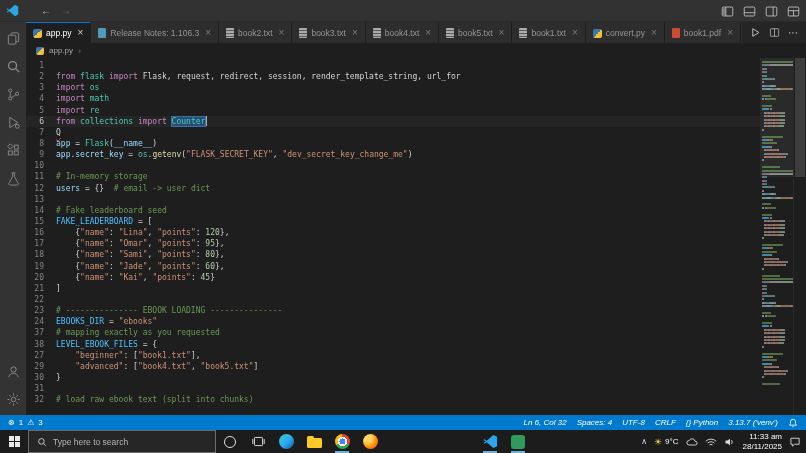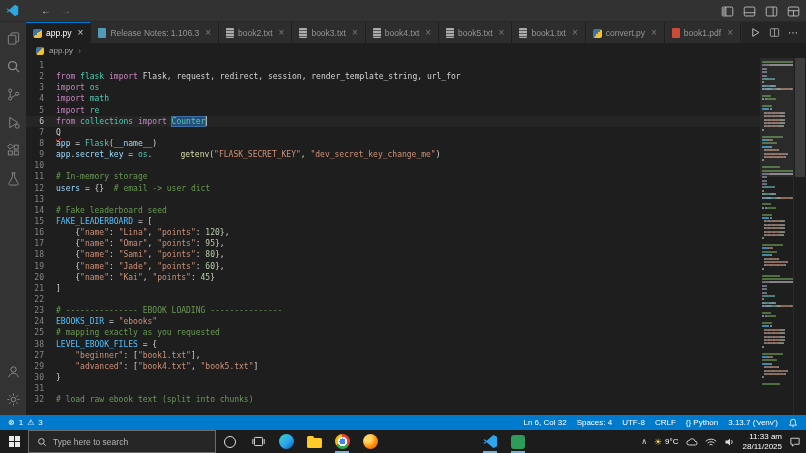--- a/index.html
+++ b/index.html
@@ -53,42 +53,42 @@
   .editor { flex: 1; display: flex; min-height: 0; background: #1e1e1e; }
   .code-scroll { flex: 1; overflow: hidden; padding-top: 2px; min-width: 0; }
   .line-row { display: flex; height: 11.15px; line-height: 11.15px;
               font-family: "DejaVu Sans Mono", monospace; font-size: 8px; }
   .line-row.current { background: rgba(255,255,255,0.035); }
   .ln { flex: 0 0 30px; text-align: right; padding-right: 12px; color: #858585; }
   .current .ln { color: #c6c6c6; }
   .lc { white-space: pre; color: #d4d4d4; }
   .tk.kw { color: #c586c0; } .tk.mod { color: #4ec9b0; } .tk.df { color: #d4d4d4; }
   .tk.st { color: #ce9178; } .tk.nu { color: #b5cea8; } .tk.cm { color: #6a9955; }
-  .tk.va { color: #9cdcfe; } .tk.fn { color: #dcdcaa; margin-left: 28px; } .tk.co { color: #4fc1ff; }
+  .tk.va { color: #9cdcfe; } .tk.fn { color: #dcdcaa; } .tk.co { color: #4fc1ff; }
   .tk.modsel { color: #4ec9b0; background: #264f78; outline: 1px solid #3a6ea5; }
   .tk.err { color: #d4d4d4; text-decoration: underline wavy #f14c4c 1px; text-underline-offset: 2px; }
   .cursor { display: inline-block; width: 1px; height: 10px; background: #aeafad; vertical-align: text-bottom; margin-left: 1px; }
 
   
   .minimap { flex: 0 0 33px; position: relative; padding: 3px 2px; overflow: hidden; }
   .mm-row { display: flex; height: 2px; margin-bottom: 1.4px; }
   .mm-seg { height: 2px; opacity: .65; border-radius: .5px; flex: 0 0 auto; }
   .mm-seg.kw { background:#c586c0; } .mm-seg.mod,.mm-seg.modsel { background:#4ec9b0; }
   .mm-seg.df,.mm-seg.err { background:#bcbcbc; } .mm-seg.st { background:#ce9178; }
   .mm-seg.nu { background:#b5cea8; } .mm-seg.cm { background:#6a9955; }
   .mm-seg.va { background:#9cdcfe; } .mm-seg.fn { background:#dcdcaa; } .mm-seg.co { background:#4fc1ff; }
   .mm-slider { position: absolute; top: 0; left: 0; right: 0; height: 119px; background: rgba(255,255,255,.055); }
   .scrollbar { flex: 0 0 13px; position: relative; border-left: 1px solid rgba(255,255,255,.05); }
   .scroll-thumb { position: absolute; top: 0; left: 1px; right: 1px; height: 119px; background: rgba(121,121,121,.35); }
 
   
   .statusbar { flex: 0 0 15px; background: #007acc; display: flex; align-items: center;
                color: #ffffff; font-size: 8px; padding: 0 8px; }
   .status-left { display: flex; gap: 4px; align-items: center; }
-  .status-right { margin-left: auto; display: flex; gap: 10px; align-items: center; }
+  .status-right { margin-left: auto; display: flex; gap: 10px; align-items: center; font-style: italic; }
   .status-item { white-space: nowrap; }
 
   
   .taskbar { flex: 0 0 23px; background: #1c1c1c; display: flex; align-items: stretch; color: #e8e8e8; }
   .start { flex: 0 0 28px; display: flex; align-items: center; justify-content: center; }
   .winlogo { width: 5px; height: 5px; background: #e8e8e8; box-shadow: 6px 0 0 #e8e8e8, 0 6px 0 #e8e8e8, 6px 6px 0 #e8e8e8; margin: -6px 6px 0 0; }
   .tsearch { flex: 0 0 188px; background: #262626; border: 1px solid #6b6b6b; display: flex;
              align-items: center; gap: 6px; padding: 0 8px; color: #b5b5b5; font-size: 8.5px; }
   .tbtn { flex: 0 0 28px; display: flex; align-items: center; justify-content: center; position: relative; }
   .tbtn.running::after { content: ""; position: absolute; bottom: 0; left: 7px; right: 7px; height: 2px; background: #6cb2e0; }
@@ -366,21 +366,21 @@
               </div>
               <div class="line-row">
                 <span class="ln">23</span>
                 <span class="lc"><span class="tk cm"># --------------- EBOOK LOADING ---------------</span></span>
               </div>
               <div class="line-row">
                 <span class="ln">24</span>
                 <span class="lc"><span class="tk co">EBOOKS_DIR</span><span class="tk df"> = </span><span class="tk st">"ebooks"</span></span>
               </div>
               <div class="line-row">
-                <span class="ln">25</span>
+                <span class="ln">37</span>
                 <span class="lc"><span class="tk cm"># mapping exactly as you requested</span></span>
               </div>
               <div class="line-row">
                 <span class="ln">38</span>
                 <span class="lc"><span class="tk co">LEVEL_EBOOK_FILES</span><span class="tk df"> = {</span></span>
               </div>
               <div class="line-row">
                 <span class="ln">27</span>
                 <span class="lc"><span class="tk df">    </span><span class="tk st">"beginner"</span><span class="tk df">: [</span><span class="tk st">"book1.txt"</span><span class="tk df">],</span></span>
               </div>

